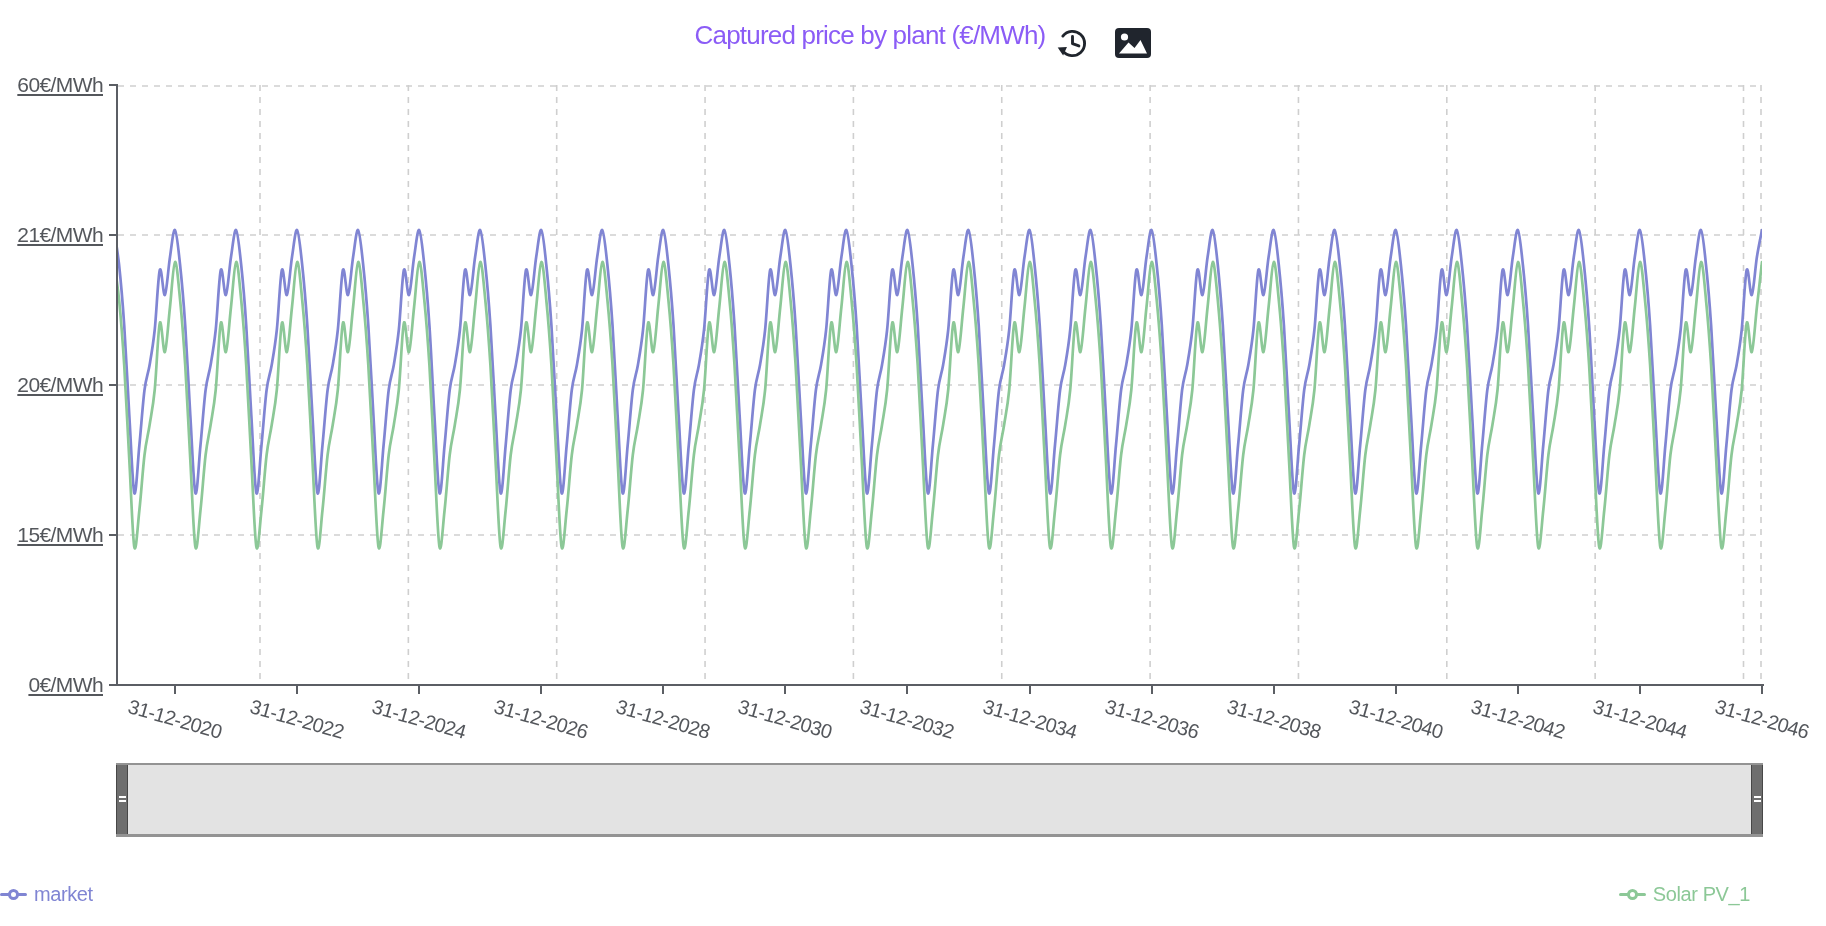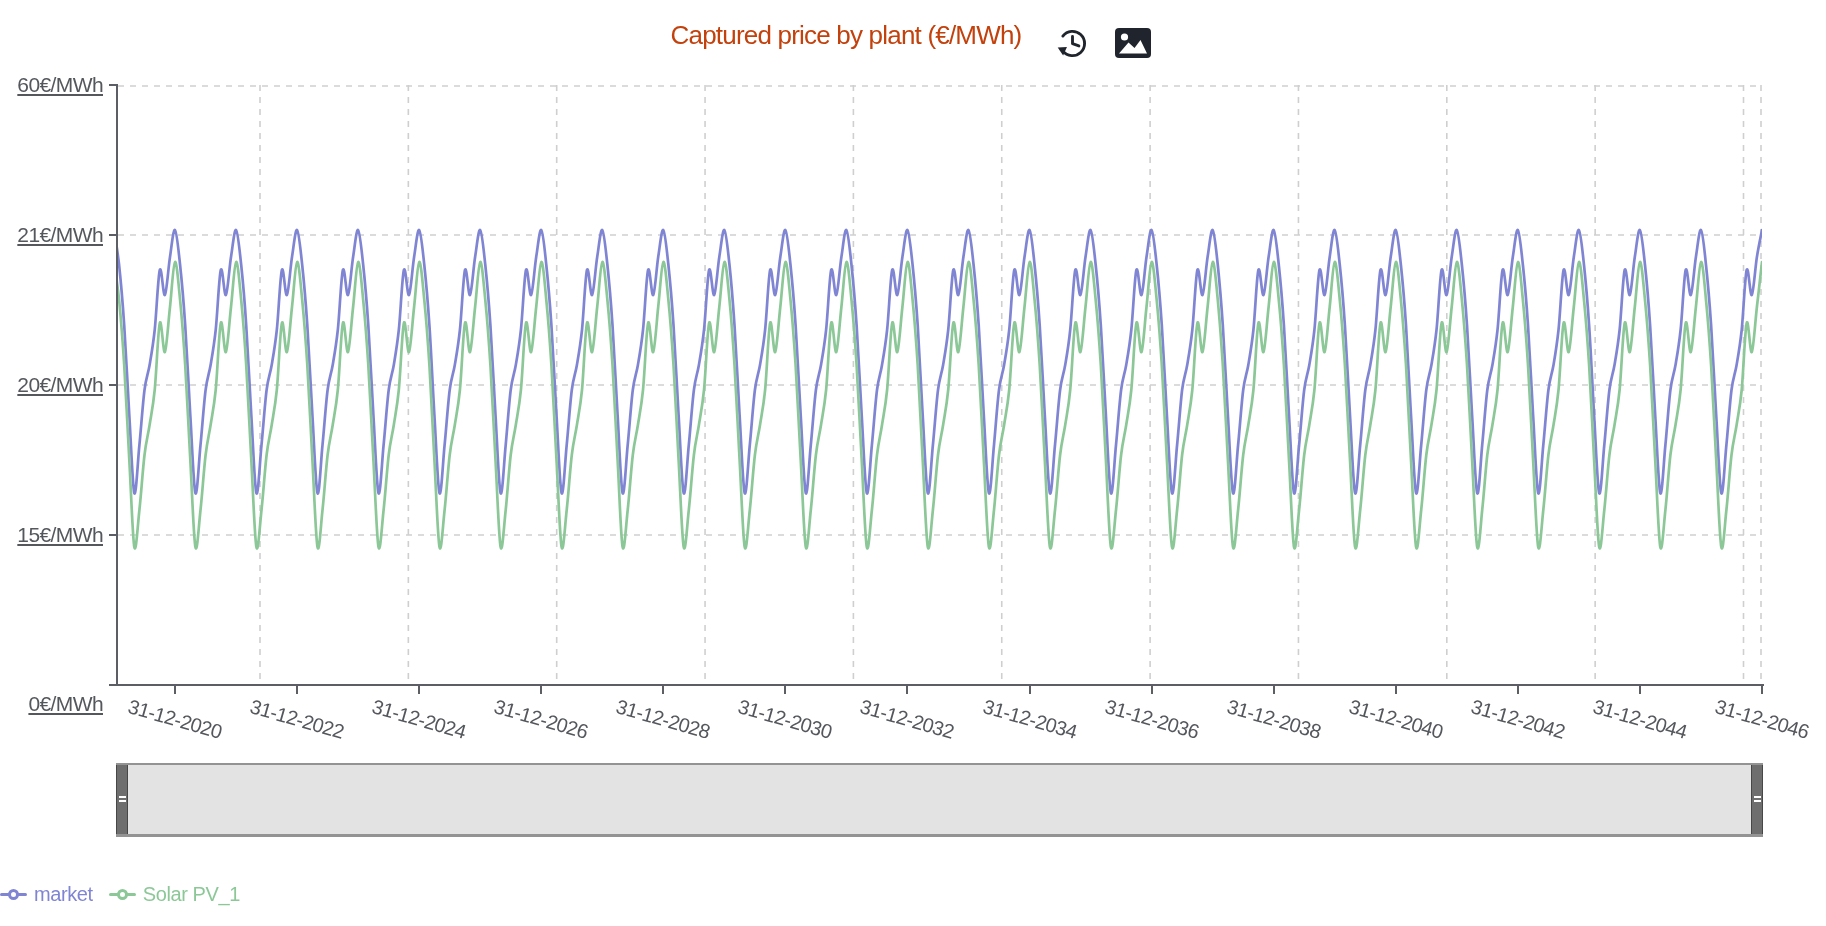--- a/index.html
+++ b/index.html
@@ -1,19 +1,19 @@
 <!DOCTYPE html>
 <html><head>
 <meta charset="utf-8">
 <style>
   html,body{margin:0;padding:0;background:#fff;}
   #canvas{position:relative;width:1826px;height:926px;background:#fff;overflow:hidden;
           font-family:"Liberation Sans","DejaVu Sans",sans-serif;}
   .chart-title{position:absolute;left:0;top:20px;width:1692px;text-align:center;
-        font-size:26px;font-weight:500;letter-spacing:-0.8px;color:#c2410c;}
+        font-size:26px;font-weight:500;letter-spacing:-0.8px;color:#8b5cf6;padding-left:24px;}
   .toolbtn{position:absolute;background:none;border:none;padding:0;margin:0;cursor:pointer;line-height:0;}
   #restoreBtn{left:1054px;top:25px;width:37px;height:37px;}
   #saveBtn{left:1113px;top:23px;width:40px;height:40px;}
   .ylab{position:absolute;left:0;width:103px;text-align:right;font-size:21px;letter-spacing:-0.6px;
         color:#54575c;line-height:24px;text-decoration:underline;}
   .xlab{position:absolute;width:132px;text-align:center;font-size:20px;letter-spacing:-0.6px;
         color:#54575c;line-height:22px;transform:rotate(16deg);}
   .axis-y{position:absolute;left:116px;top:84px;width:2px;height:602px;background:#5b5e64;}
   .axis-x{position:absolute;left:116px;top:684px;width:1648px;height:2px;background:#5b5e64;}
   .xtick{position:absolute;width:2px;height:8px;top:686px;background:#5b5e64;}
@@ -21,22 +21,22 @@
   #plot{position:absolute;left:118px;top:85px;}
   
   .dz{position:absolute;left:116px;top:763px;width:1647px;height:74px;background:#e3e3e3;
       border-top:2px solid #939393;border-bottom:3px solid #939393;box-sizing:border-box;}
   .dz-handle{position:absolute;top:0;width:12px;height:100%;background:#6e6e6e;
       border-left:1px solid #474747;border-right:1px solid #474747;box-sizing:border-box;cursor:ew-resize;}
   .dz-handle.left{left:0;}
   .dz-handle.right{right:0;}
   .grip{position:absolute;left:2px;top:31px;width:7px;height:2px;background:#fff;box-shadow:0 4px 0 #fff;}
   
-  .legend{position:absolute;left:0;top:883px;width:1750px;display:flex;justify-content:flex-start;
-          gap:16px;align-items:center;}
+  .legend{position:absolute;left:0;top:883px;width:1750px;display:flex;justify-content:space-between;
+          gap:28px;align-items:center;}
   .legend-item{display:flex;align-items:center;gap:7px;cursor:pointer;}
   .lmark{position:relative;width:27px;height:13px;display:inline-block;}
   .lline{position:absolute;left:0;top:5px;width:27px;height:3px;border-radius:2px;}
   .lring{position:absolute;left:8px;top:1px;width:5px;height:5px;border-radius:50%;
          border:3px solid;background:#fff;}
   .ltext{font-size:20px;letter-spacing:-0.4px;}
 </style>
 </head>
 <body>
 
@@ -104,21 +104,21 @@
       <div class="xtick" style="left: 906.462px;"></div>
       <div class="xtick" style="left: 1028.54px;"></div>
       <div class="xtick" style="left: 1150.62px;"></div>
       <div class="xtick" style="left: 1272.69px;"></div>
       <div class="xtick" style="left: 1394.77px;"></div>
       <div class="xtick" style="left: 1516.85px;"></div>
       <div class="xtick" style="left: 1638.92px;"></div>
       <div class="xtick" style="left: 1761px;"></div>
     </div>
   <div id="ylabels">
-      <div class="ylab" style="top: 673px; margin-top: 19px;">0€/MWh</div>
+      <div class="ylab" style="top: 673px;">0€/MWh</div>
       <div class="ylab" style="top: 523px;">15€/MWh</div>
       <div class="ylab" style="top: 373px;">20€/MWh</div>
       <div class="ylab" style="top: 223px;">21€/MWh</div>
       <div class="ylab" style="top: 73px;">60€/MWh</div>
     </div>
   <div id="xlabels">
       <div class="xlab" style="left: 109px; top: 708px;">31-12-2020</div>
       <div class="xlab" style="left: 231.077px; top: 708px;">31-12-2022</div>
       <div class="xlab" style="left: 353.154px; top: 708px;">31-12-2024</div>
       <div class="xlab" style="left: 475.231px; top: 708px;">31-12-2026</div>

